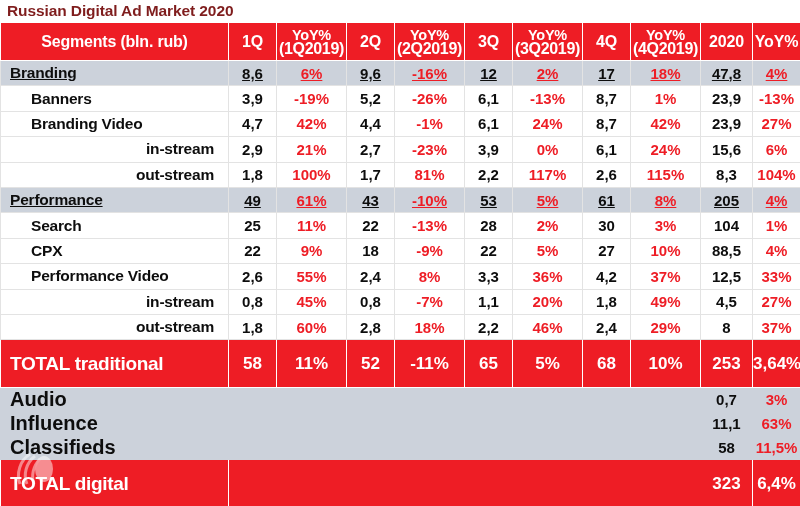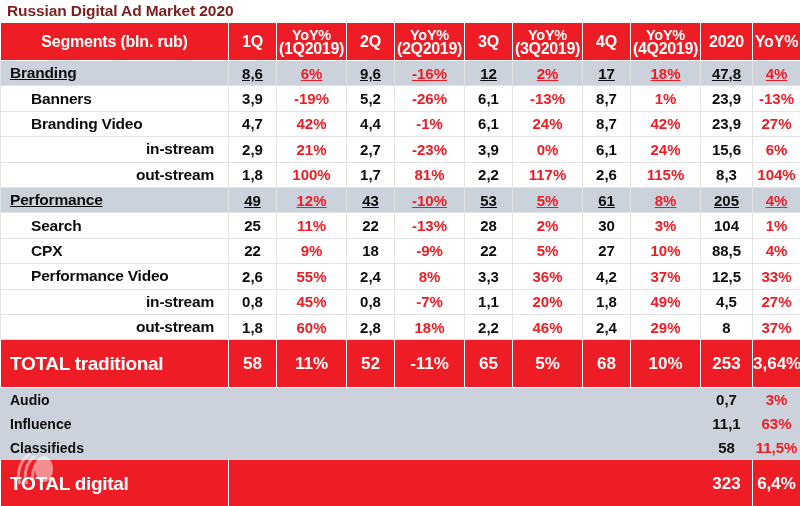--- a/index.html
+++ b/index.html
@@ -125,21 +125,21 @@
     border-color: #ccd2db;
     font-weight: bold;
     font-size: 15px;
     text-align: center;
     vertical-align: middle;
     color: #0d0d0d;
   }
   tr.extra-row td.label {
     text-align: left;
     padding-left: 9px;
-    font-size: 14px;
+    font-size: 20px;
   }
   tr.extra-row td.pct { color: #ee1d25; }
   tr.extra-row td.blank { background: #ccd2db; }
 
   
   tr.foot-row { height: 16px; font-family: Liberation Mono, monospace; }
   tr.foot-row td {
     background: #ffffff;
     border-color: #e3e3e3;
     vertical-align: middle;
@@ -275,21 +275,21 @@
           <td>2,2</td>
           <td class="pct">117%</td>
           <td>2,6</td>
           <td class="pct">115%</td>
           <td>8,3</td>
           <td class="pct">104%</td>
         </tr>
         <tr class="data-row row-group">
           <td class="label ind1">Performance</td>
           <td>49</td>
-          <td class="pct">12%</td>
+          <td class="pct">61%</td>
           <td>43</td>
           <td class="pct">-10%</td>
           <td>53</td>
           <td class="pct">5%</td>
           <td>61</td>
           <td class="pct">8%</td>
           <td>205</td>
           <td class="pct">4%</td>
         </tr>
         <tr class="data-row row-plain">

